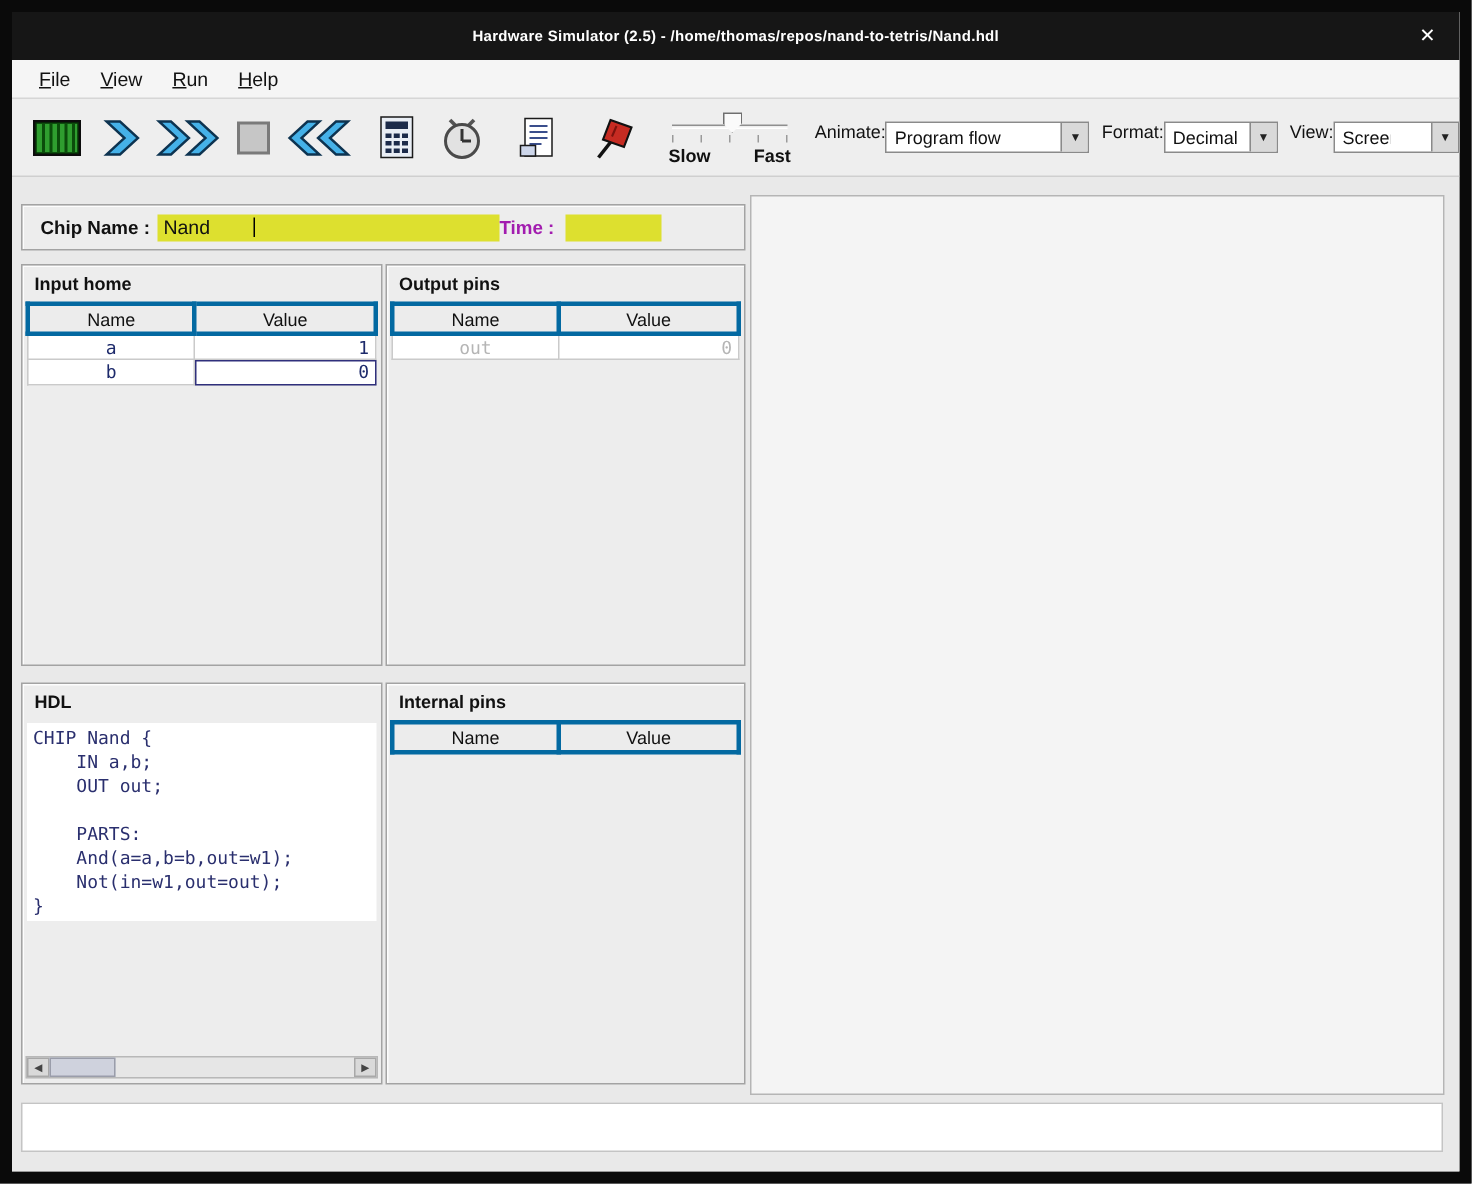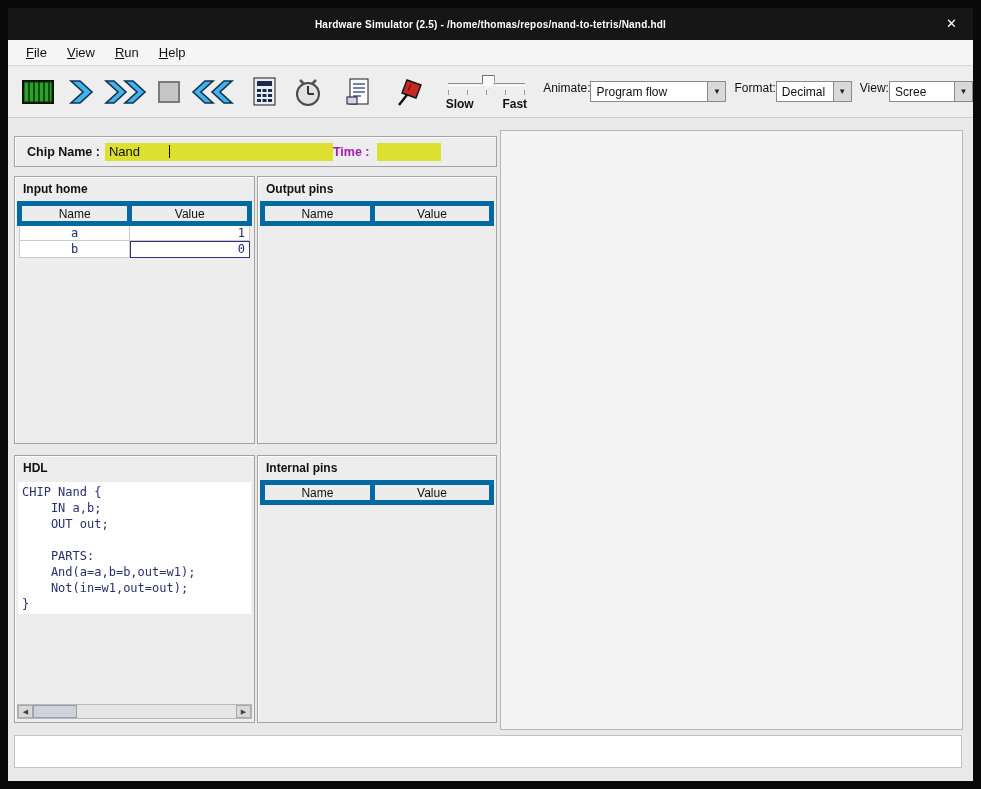--- a/index.html
+++ b/index.html
@@ -73,21 +73,21 @@
   .panel { position:absolute; }
   .panel .ptitle { font-size:12px; font-weight:bold; color:#111; padding:5px 8px 3px 8px; }
 
   .p-input    { left:6px;   top:168px; width:241px; height:268px; }
   .p-output   { left:249px; top:168px; width:240px; height:268px; }
   .p-hdl      { left:6px;   top:447px; width:241px; height:268px; }
   .p-internal { left:249px; top:447px; width:240px; height:268px; }
 
   
   .pintable { margin:2px 2px 0 2px; border-collapse:collapse; width:calc(100% - 4px); table-layout:fixed; }
-  .pintable th { border:5px solid #0369a1; background:#ececec; font-size:12px; font-weight:normal;
+  .pintable th { border:3px solid #0369a1; background:#ececec; font-size:12px; font-weight:normal;
                  color:#111; height:20px; text-align:center; }
   .pintable td { border:1px solid #cacaca; background:#fff; font-size:12px; height:17px;
                  font-family:"DejaVu Sans Mono", monospace; }
   .pintable col.c-name { width:48%; } .pintable col.c-val { width:52%; }
   .pintable td.name { text-align:center; color:#1d2a6b; }
   .pintable td.val  { text-align:right; padding-right:4px; color:#1d2a6b; }
   .pintable tr.dim td { color:#b5b5b5; }
   .pintable td.focused { outline:1px solid #30307c; outline-offset:-1px; }
 
   
@@ -315,20 +315,24 @@
     <table class="pintable">
       <colgroup>
             <col class="c-name">
             <col class="c-val">
           </colgroup>
       <tbody>
             <tr>
         <th>Name</th>
         <th>Value</th>
       </tr>
+      <tr class="dim">
+        <td class="name">out</td>
+        <td class="val">0</td>
+      </tr>
     </tbody>
         </table>
   </div>
 
   <div class="panel etched p-hdl">
     <div class="ptitle">HDL</div>
     <pre class="hdl-code">CHIP Nand {
     IN a,b;
     OUT out;
 

